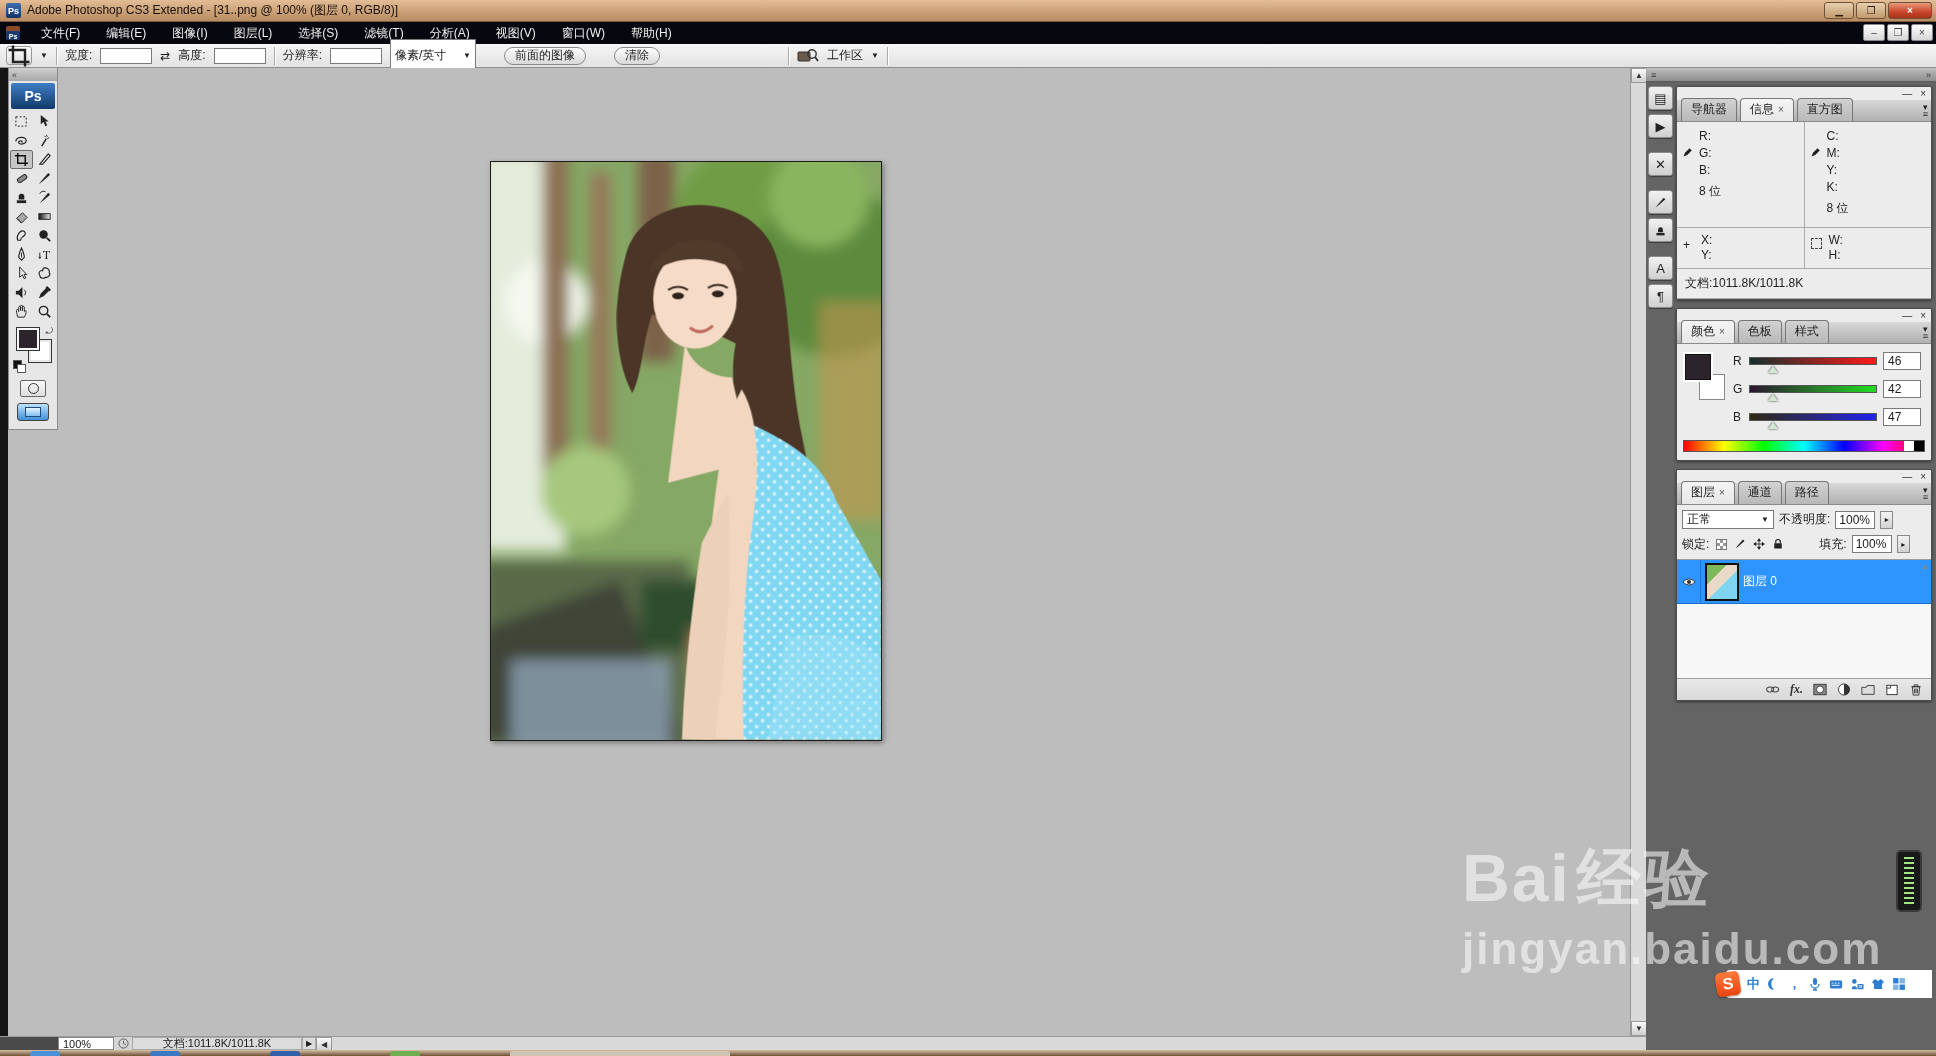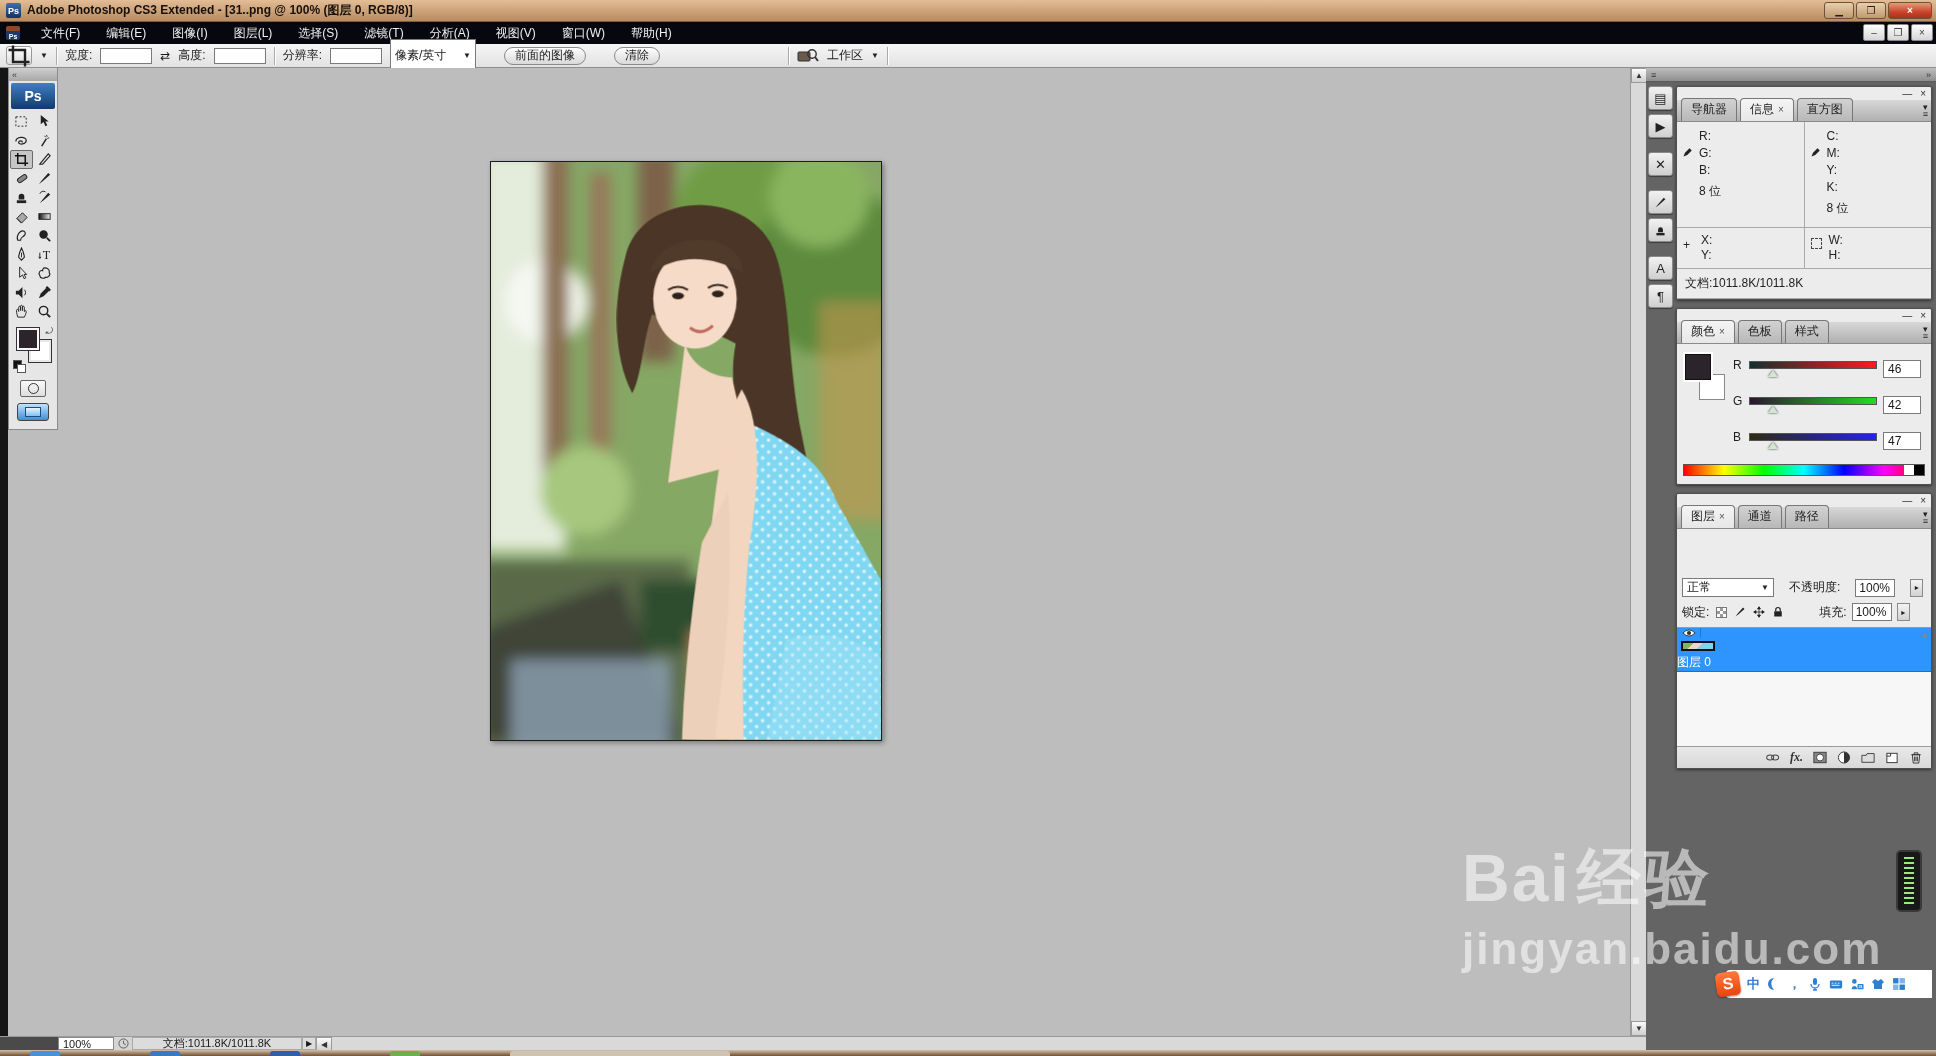--- a/index.html
+++ b/index.html
@@ -5,21 +5,21 @@
   * { box-sizing: border-box; margin: 0; padding: 0; }
   html,body { width:1936px; height:1056px; overflow:hidden; }
   body { position:relative; font-family:"Liberation Sans","DejaVu Sans",sans-serif; font-size:12px; background:#bdbdbd; color:#1a1a1a; }
 
   
   .titlebar { position:absolute; left:0; top:0; width:1936px; height:22px;
     background:linear-gradient(#e3bd96,#c99e74 60%,#b98c62); border-bottom:1px solid #7d5b3e;
     display:flex; align-items:center; padding:0 6px; gap:6px; }
   .ps-appicon { width:15px; height:15px; background:linear-gradient(#3b6fb4,#16325c); color:#fff;
     font-size:9px; font-weight:bold; display:flex; align-items:center; justify-content:center; border-radius:2px; }
-  .title-text { font-weight:bold; color:#17100a; }
+  .title-text { font-weight:normal; color:#17100a; }
   .winbtns { position:absolute; right:4px; top:2px; display:flex; gap:2px; }
   .wbtn { width:30px; height:17px; border:1px solid #6d5138; border-radius:3px;
     background:linear-gradient(#e8cfae,#c09a6e); display:flex; align-items:center; justify-content:center;
     font-size:10px; color:#2a1d10; }
   .wbtn.close { width:44px; background:linear-gradient(#e89a7a,#c8442a 60%,#a83318); color:#fff; font-weight:bold; }
 
   .menubar { position:absolute; left:0; top:22px; width:1936px; height:22px; background:#07070f;
     display:flex; align-items:center; gap:0; padding:0 4px; }
   .doc-icon { width:14px; height:14px; margin:0 8px 0 2px; border-radius:2px;
     background:linear-gradient(#8a4a2a 0 35%,#1d3a6e 35% 100%); color:#fff; font-size:7px; font-weight:bold;
@@ -140,41 +140,41 @@
   .sliders { flex:1; }
   .srow { display:flex; align-items:center; gap:6px; margin-bottom:10px; }
   .slabel { width:10px; color:#222; }
   .sbar { position:relative; width:128px; height:8px; border:1px solid #555; }
   .sbar .knob { position:absolute; top:8px; left:18px; width:0; height:0;
     border-left:5px solid transparent; border-right:5px solid transparent; border-bottom:7px solid #cfe8cf;
     filter:drop-shadow(0 0 1px #333); }
   .sbar.r { background:linear-gradient(to right,#13302d,#ff1a1a); }
   .sbar.g { background:linear-gradient(to right,#2b1430,#22dd22); }
   .sbar.b { background:linear-gradient(to right,#2e2a10,#2222ee); }
-  .valbox { width:38px; height:18px; border:1px solid #7a7a7a; background:#fff; display:flex; align-items:center; padding:0 4px;margin-top:8px; }
+  .valbox { width:38px; height:18px; border:1px solid #7a7a7a; background:#fff; display:flex; align-items:center; padding:0 4px; }
   .spectrum { position:relative; margin:0 6px 8px; height:12px; border:1px solid #555;
     background:linear-gradient(to right,#ff0000,#ffff00,#00ff00,#00ffff,#0000ff,#ff00ff,#ff0000); }
   .spectrum .w { position:absolute; right:10px; top:0; width:10px; height:100%; background:#fff; }
   .spectrum .k { position:absolute; right:0; top:0; width:10px; height:100%; background:#000; }
 
   
-  .lrow1 { display:flex; align-items:center; gap:15px; padding:5px 5px 4px;margin-top:44px; }
+  .lrow1 { display:flex; align-items:center; gap:5px; padding:5px 5px 4px; }
   .combo { width:92px; height:19px; border:1px solid #7a7a7a; background:#fff; display:flex;
     align-items:center; justify-content:space-between; padding:0 4px; }
   .spin { width:40px; height:18px; border:1px solid #7a7a7a; background:#fff; display:flex; align-items:center; padding:0 3px; }
   .spin-btn { width:13px; height:18px; border:1px solid #8a8a8a; background:linear-gradient(#f4f4f4,#d2d2d2);
     display:flex; align-items:center; justify-content:center; font-size:8px; }
   .lrow2 { display:flex; align-items:center; gap:5px; padding:2px 5px 6px; border-bottom:1px solid #9a9a9a; }
   .lockico { width:14px; height:13px; display:flex; align-items:center; justify-content:center; }
   .checker { width:11px; height:11px; background:
       linear-gradient(45deg,#999 25%,transparent 25%,transparent 75%,#999 75%),
       linear-gradient(45deg,#999 25%,#fff 25%,#fff 75%,#999 75%);
       background-size:6px 6px; background-position:0 0,3px 3px; border:1px solid #777; }
   .layerlist { height:118px; background:#f7f7f7; position:relative; }
-  .layer-row { display:flex; align-items:stretch; height:44px; background:#2e95ff; border-bottom:1px solid #1d6fc4;flex-direction:column; }
+  .layer-row { display:flex; align-items:stretch; height:44px; background:#2e95ff; border-bottom:1px solid #1d6fc4; }
   .eye-cell { width:24px; border-right:1px solid #2277d4; display:flex; align-items:center; justify-content:center; }
   .thumb { width:34px; height:38px; margin:3px 4px; border:2px solid #111;
     background:linear-gradient(135deg,#7fb85a 0 30%,#e8d9c8 30% 55%,#7fd4ef 55% 100%); }
   .lname { color:#fff; display:flex; align-items:center; }
   .list-scroll { position:absolute; right:2px; top:2px; font-size:8px; color:#888; }
   .lfooter { height:22px; border-top:1px solid #9a9a9a; background:linear-gradient(#e9e9e9,#d8d8d8);
     display:flex; align-items:center; justify-content:flex-end; gap:10px; padding:0 8px; color:#333; }
   .lfooter svg { width:14px; height:13px; }
   .fx-label { font-style:italic; font-weight:bold; font-family:"Liberation Serif","DejaVu Serif",serif; }
 

